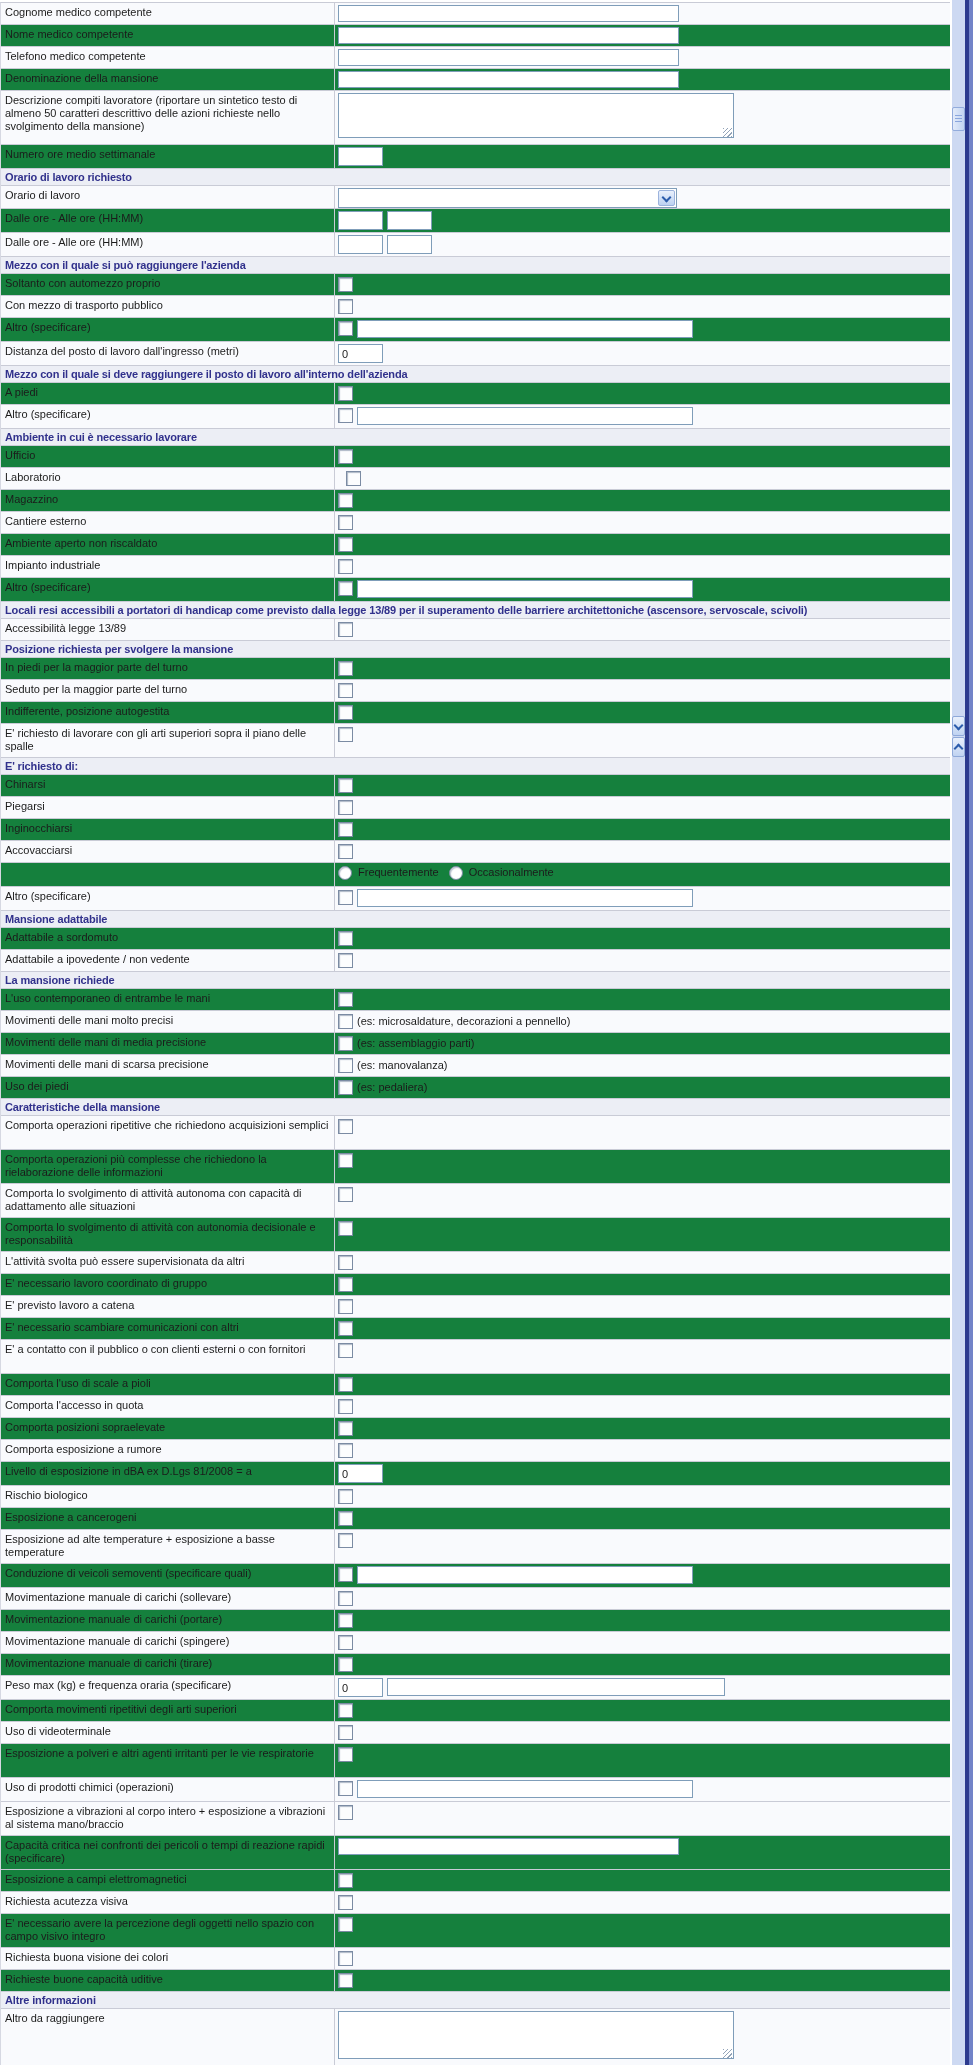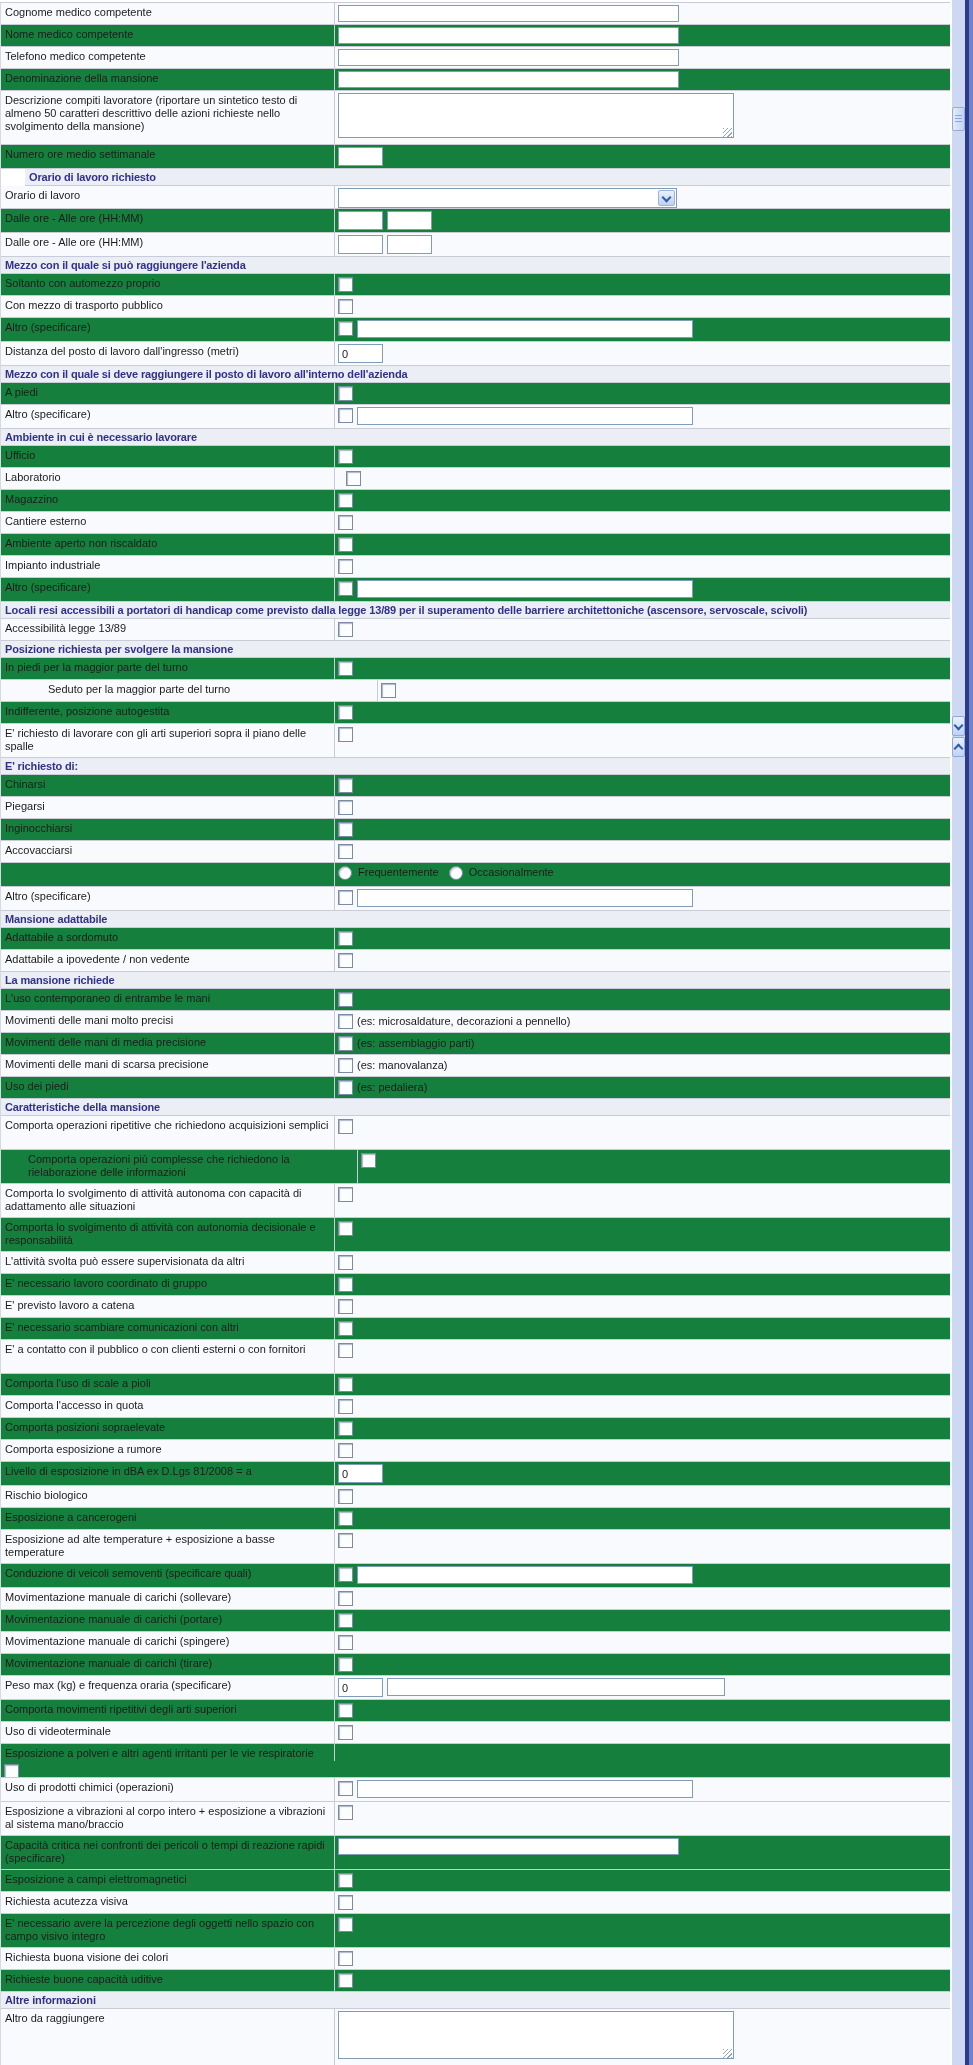--- a/index.html
+++ b/index.html
@@ -82,21 +82,21 @@
         <div class="fld">
           <span class="taw"><textarea class="ta" value="" style=""></textarea><span class="grip"></span></span>
         </div>
       </div>
       <div class="row alt" style="height: 24px;">
         <div class="lab">Numero ore medio settimanale</div>
         <div class="fld">
           <input class="ti" value="" style="width: 45px; height: 19px;">
         </div>
       </div>
-      <div class="sec" style="height: 17px; margin-left: 24px;">
+      <div class="sec" style="height: 17px;">
         <span>Orario di lavoro richiesto</span>
       </div>
       <div class="row" style="height: 23px;">
         <div class="lab">Orario di lavoro</div>
         <div class="fld">
           <span class="sel"><span></span><span class="selbtn">
               <span class="chev"></span>
             </span></span>
         </div>
       </div>
@@ -215,21 +215,21 @@
       </div>
       <div class="sec" style="height: 17px;">
         <span>Posizione richiesta per svolgere la mansione</span>
       </div>
       <div class="row alt" style="height: 22px;">
         <div class="lab">In piedi per la maggior parte del turno</div>
         <div class="fld">
           <span class="cb"></span>
         </div>
       </div>
-      <div class="row" style="height: 22px; padding-left: 43px;">
+      <div class="row" style="height: 22px;">
         <div class="lab">Seduto per la maggior parte del turno</div>
         <div class="fld">
           <span class="cb"></span>
         </div>
       </div>
       <div class="row alt" style="height: 22px;">
         <div class="lab">Indifferente, posizione autogestita</div>
         <div class="fld">
           <span class="cb"></span>
         </div>
@@ -337,21 +337,21 @@
       </div>
       <div class="sec" style="height: 17px;">
         <span>Caratteristiche della mansione</span>
       </div>
       <div class="row" style="height: 34px;">
         <div class="lab">Comporta operazioni ripetitive che richiedono acquisizioni semplici</div>
         <div class="fld">
           <span class="cb"></span>
         </div>
       </div>
-      <div class="row alt" style="height: 34px; padding-left: 23px;">
+      <div class="row alt" style="height: 34px;">
         <div class="lab">Comporta operazioni più complesse che richiedono la rielaborazione delle informazioni</div>
         <div class="fld">
           <span class="cb"></span>
         </div>
       </div>
       <div class="row" style="height: 34px;">
         <div class="lab">Comporta lo svolgimento di attività autonoma con capacità di adattamento alle situazioni</div>
         <div class="fld">
           <span class="cb"></span>
         </div>
@@ -483,21 +483,21 @@
         <div class="fld">
           <span class="cb"></span>
         </div>
       </div>
       <div class="row" style="height: 22px;">
         <div class="lab">Uso di videoterminale</div>
         <div class="fld">
           <span class="cb"></span>
         </div>
       </div>
-      <div class="row alt" style="height: 34px; flex-direction: column;">
+      <div class="row alt" style="height: 34px;">
         <div class="lab">Esposizione a polveri e altri agenti irritanti per le vie respiratorie</div>
         <div class="fld">
           <span class="cb"></span>
         </div>
       </div>
       <div class="row" style="height: 24px;">
         <div class="lab">Uso di prodotti chimici (operazioni)</div>
         <div class="fld">
           <span class="cb"></span>
           <input class="ti" value="" style="width: 336px; height: 18px;">

